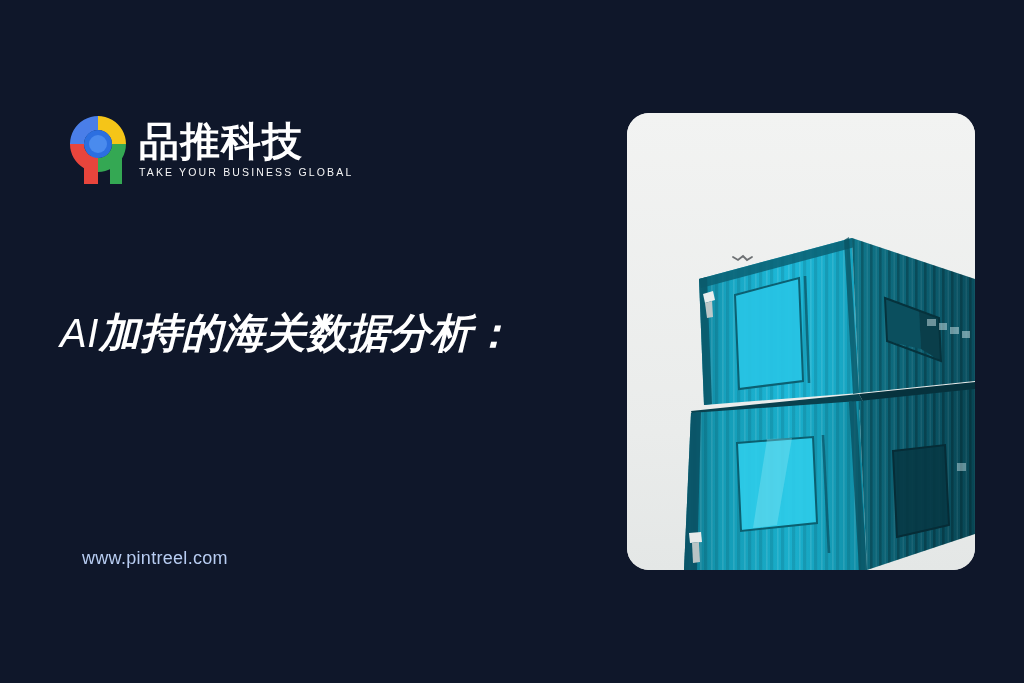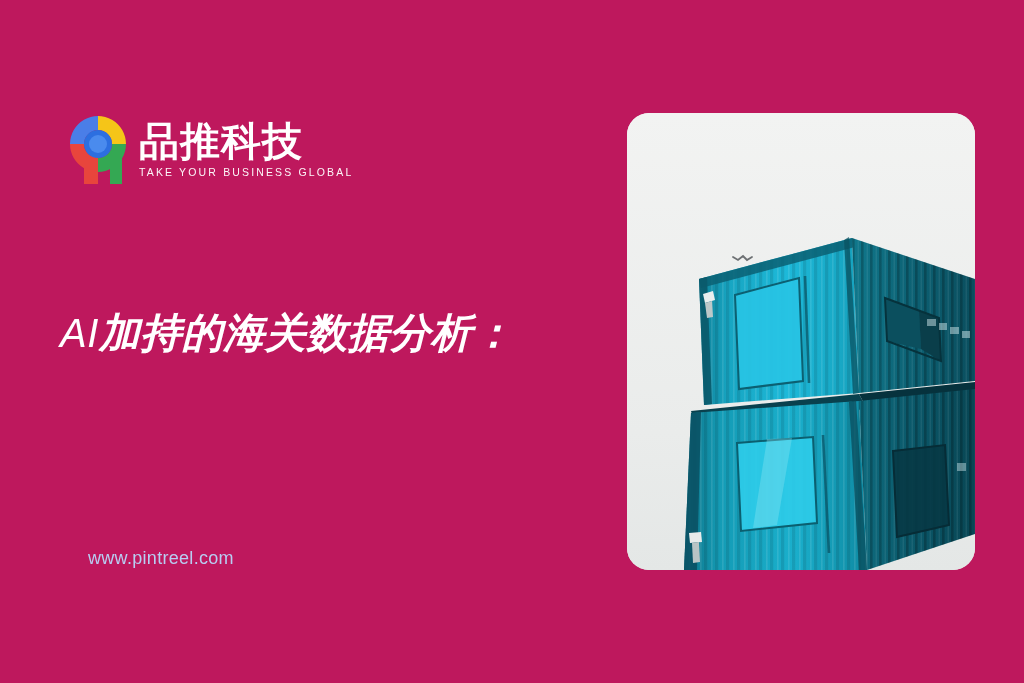--- a/index.html
+++ b/index.html
@@ -4,21 +4,21 @@
 <style>
   * { margin:0; padding:0; box-sizing:border-box; }
   html, body {
     width:1024px; height:683px;
     overflow:hidden;
     font-family:"Liberation Sans", sans-serif;
   }
   #banner {
     position:relative;
     width:1024px; height:683px;
-    background:#be185d;
+    background:#0f172a;
   }
 
   
   #logo-block {
     position:absolute;
     left:66px; top:112px;
     display:flex;
     align-items:center;
     gap:9px;
   }
@@ -70,21 +70,21 @@
     letter-spacing:.5px;
   }
   .headline-line .latin {
     font-weight:300;
     font-size:40px;
   }
 
   
   #site-url {
     position:absolute;
-    left:88px; top:548px;
+    left:82px; top:548px;
     font-size:18px;
     color:#b8cdf2;
     letter-spacing:.3px;
   }
 
   
   #photo-card {
     position:absolute;
     left:627px; top:113px;
     width:348px; height:457px;

